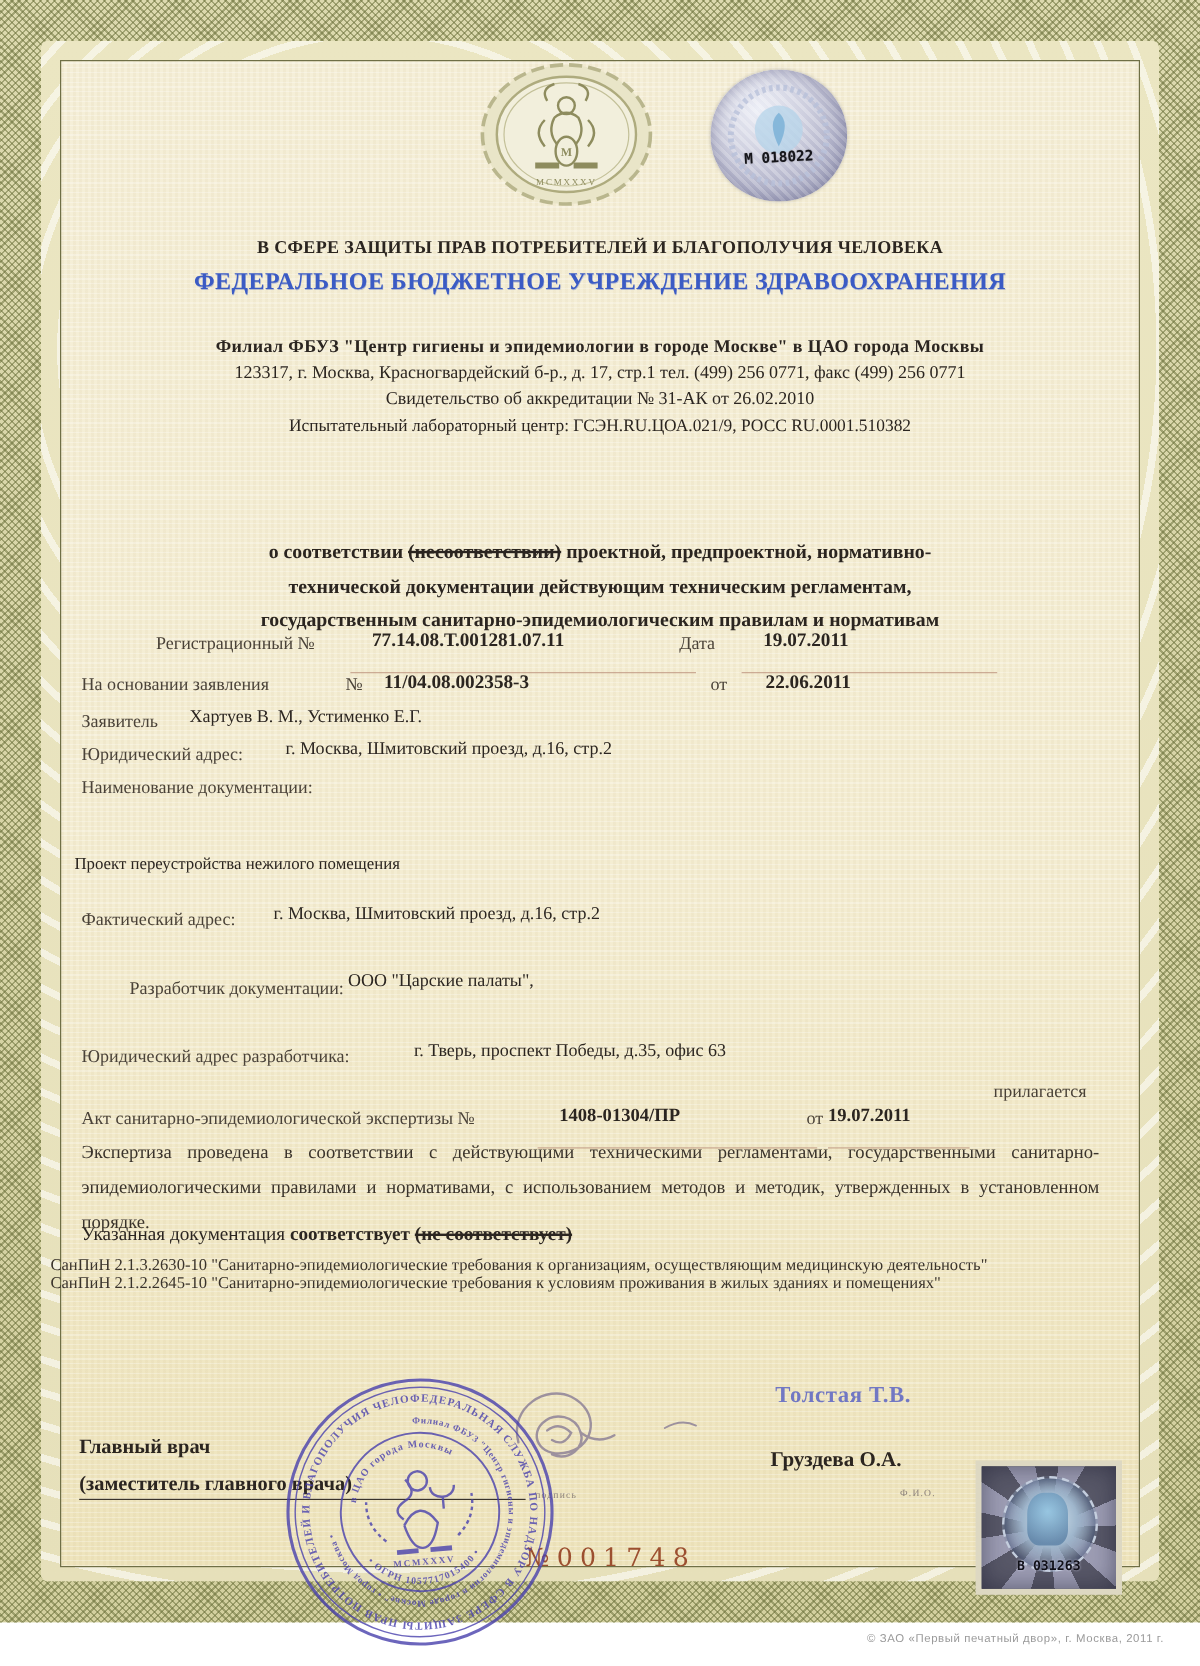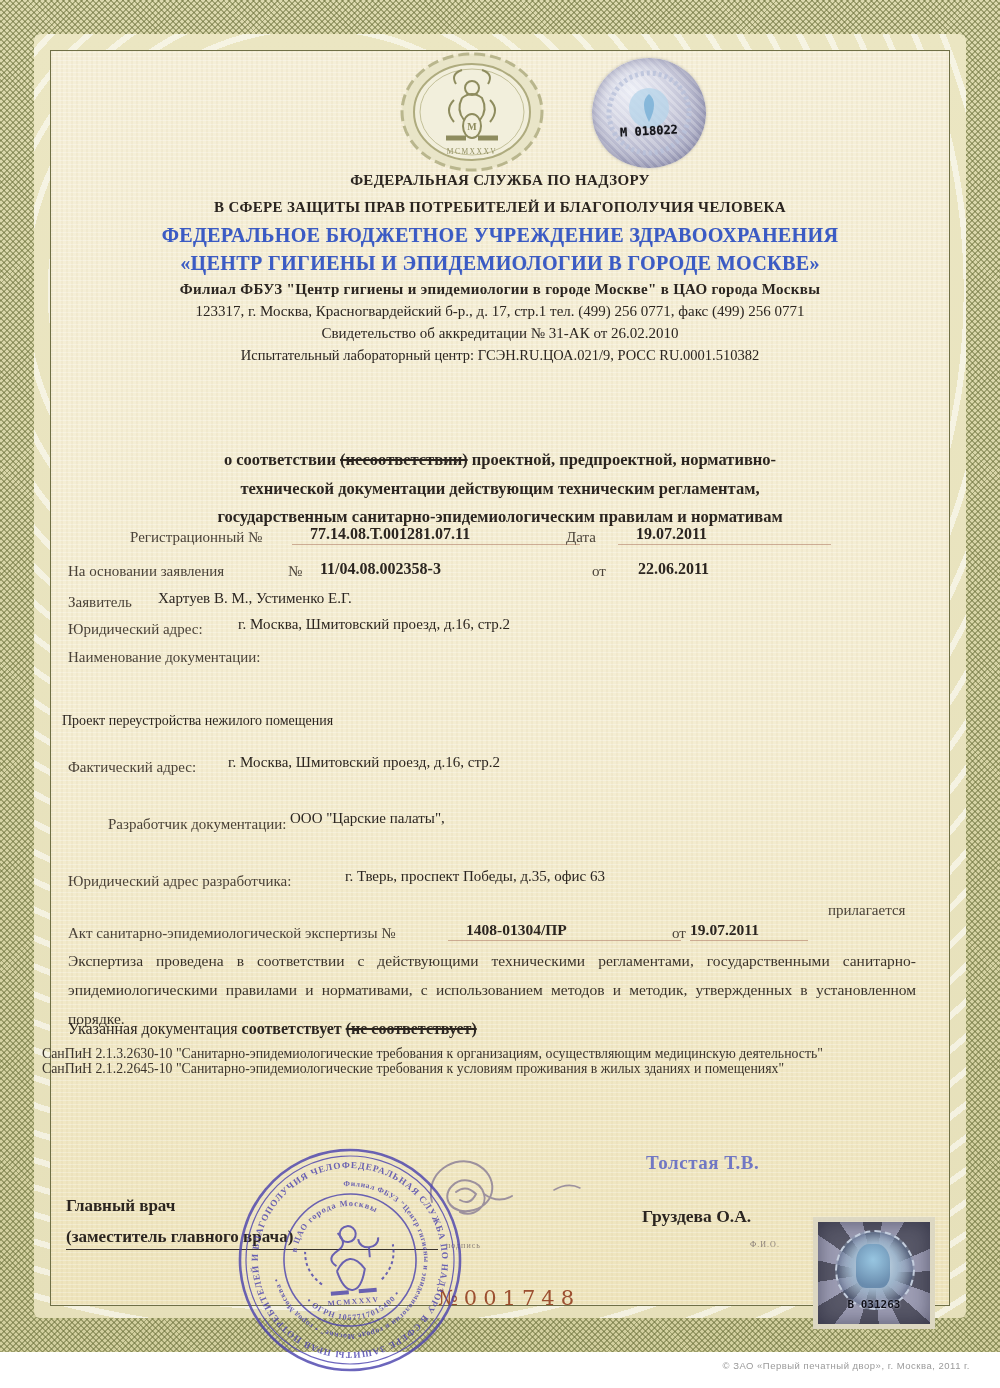--- a/index.html
+++ b/index.html
@@ -27,21 +27,21 @@
   .ctr{left:0;width:1000px;text-align:center;}
   .b{font-weight:bold;}
   .blue{color:#3b5bc4;text-shadow:.4px .4px 0 rgba(59,91,196,.35);}
   .h-small{font-size:15px;font-weight:bold;letter-spacing:.3px;}
   .h-org{font-size:20px;font-weight:bold;letter-spacing:.4px;}
   .h-plain{font-size:15px;}
   .title{font-size:27px;font-weight:bold;letter-spacing:1px;}
   .sub{font-size:16.5px;font-weight:bold;}
   .lbl{font-size:15px;color:#4a4238;}
   .val{font-size:16px;font-weight:bold;}
-  .uline{border-bottom:1px solid rgba(170,115,90,.55);padding-bottom:1px;}
+  .uline{border-bottom:1px solid rgba(170,115,90,.55);padding-bottom:17px;}
   .struck{text-decoration:line-through;text-decoration-thickness:2px;}
   .para{font-size:15.5px;line-height:29px;text-align:justify;color:#3a332b;}
   .sanpin{font-size:13.8px;line-height:15.5px;color:#3a332b;}
   .stamp-name{font-size:19px;font-weight:bold;color:#646cc4;opacity:.9;letter-spacing:.5px;}
   .tiny{font-size:8px;color:#8b8079;letter-spacing:1px;}
   .serial{font-family:"DejaVu Serif",serif;font-size:21px;color:#9c4f30;letter-spacing:6px;}
   .copyright{font-family:"Liberation Sans","DejaVu Sans",sans-serif;font-size:9.5px;color:#9a9a9a;letter-spacing:.5px;}
   
   .holo-top{position:absolute;left:592px;top:58px;width:114px;height:110px;border-radius:50%;
     background:
@@ -97,24 +97,22 @@
 
     <div class="holo-top">
       <svg width="114" height="110" viewBox="0 0 114 110">
         <circle cx="57" cy="55" r="40" fill="none" stroke="#b8c0da" stroke-width="5" stroke-dasharray="3 3" opacity=".8"></circle>
         <circle cx="57" cy="50" r="20" fill="#b6d4ea" opacity=".75"></circle>
         <path d="M57,36 q10,8 0,28 q-10,-20 0,-28" fill="#7fb4d8" opacity=".9"></path>
       </svg>
       <div class="num">М 018022</div>
     </div>
 
-    <div class="abs ctr h-small" style="top:172px;">ФЕДЕРАЛЬНАЯ СЛУЖБА ПО НАДЗОРУ</div>
     <div class="abs ctr h-small" style="top:199px;">В СФЕРЕ ЗАЩИТЫ ПРАВ ПОТРЕБИТЕЛЕЙ И БЛАГОПОЛУЧИЯ  ЧЕЛОВЕКА</div>
     <div class="abs ctr h-org blue" style="top:224px;">ФЕДЕРАЛЬНОЕ БЮДЖЕТНОЕ УЧРЕЖДЕНИЕ ЗДРАВООХРАНЕНИЯ</div>
-    <div class="abs ctr h-org blue" style="top:252px;">«ЦЕНТР ГИГИЕНЫ И ЭПИДЕМИОЛОГИИ В ГОРОДЕ МОСКВЕ»</div>
     <div class="abs ctr h-small" style="top:281px;">Филиал ФБУЗ "Центр гигиены и эпидемиологии в городе Москве" в ЦАО города Москвы</div>
     <div class="abs ctr h-plain" style="top:303px;">123317, г. Москва,  Красногвардейский б-р.,  д. 17, стр.1 тел. (499) 256 0771, факс (499) 256 0771</div>
     <div class="abs ctr h-plain" style="top:325px;">Свидетельство об аккредитации № 31-АК от 26.02.2010</div>
     <div class="abs ctr" style="top:347px;font-size:14.5px;">Испытательный лабораторный центр: ГСЭН.RU.ЦОА.021/9, РОСС RU.0001.510382</div>
 
     <div class="abs ctr sub" style="top:450px;"><span>о соответствии </span><span class="struck">(несоответствии)</span><span> проектной, предпроектной, нормативно-</span></div>
     <div class="abs ctr sub" style="top:479px;">технической документации действующим техническим регламентам,</div>
     <div class="abs ctr sub" style="top:507px;">государственным санитарно-эпидемиологическим правилам и нормативам</div>
 
     <div class="abs lbl" style="left:130px;top:529px;">Регистрационный №</div>

